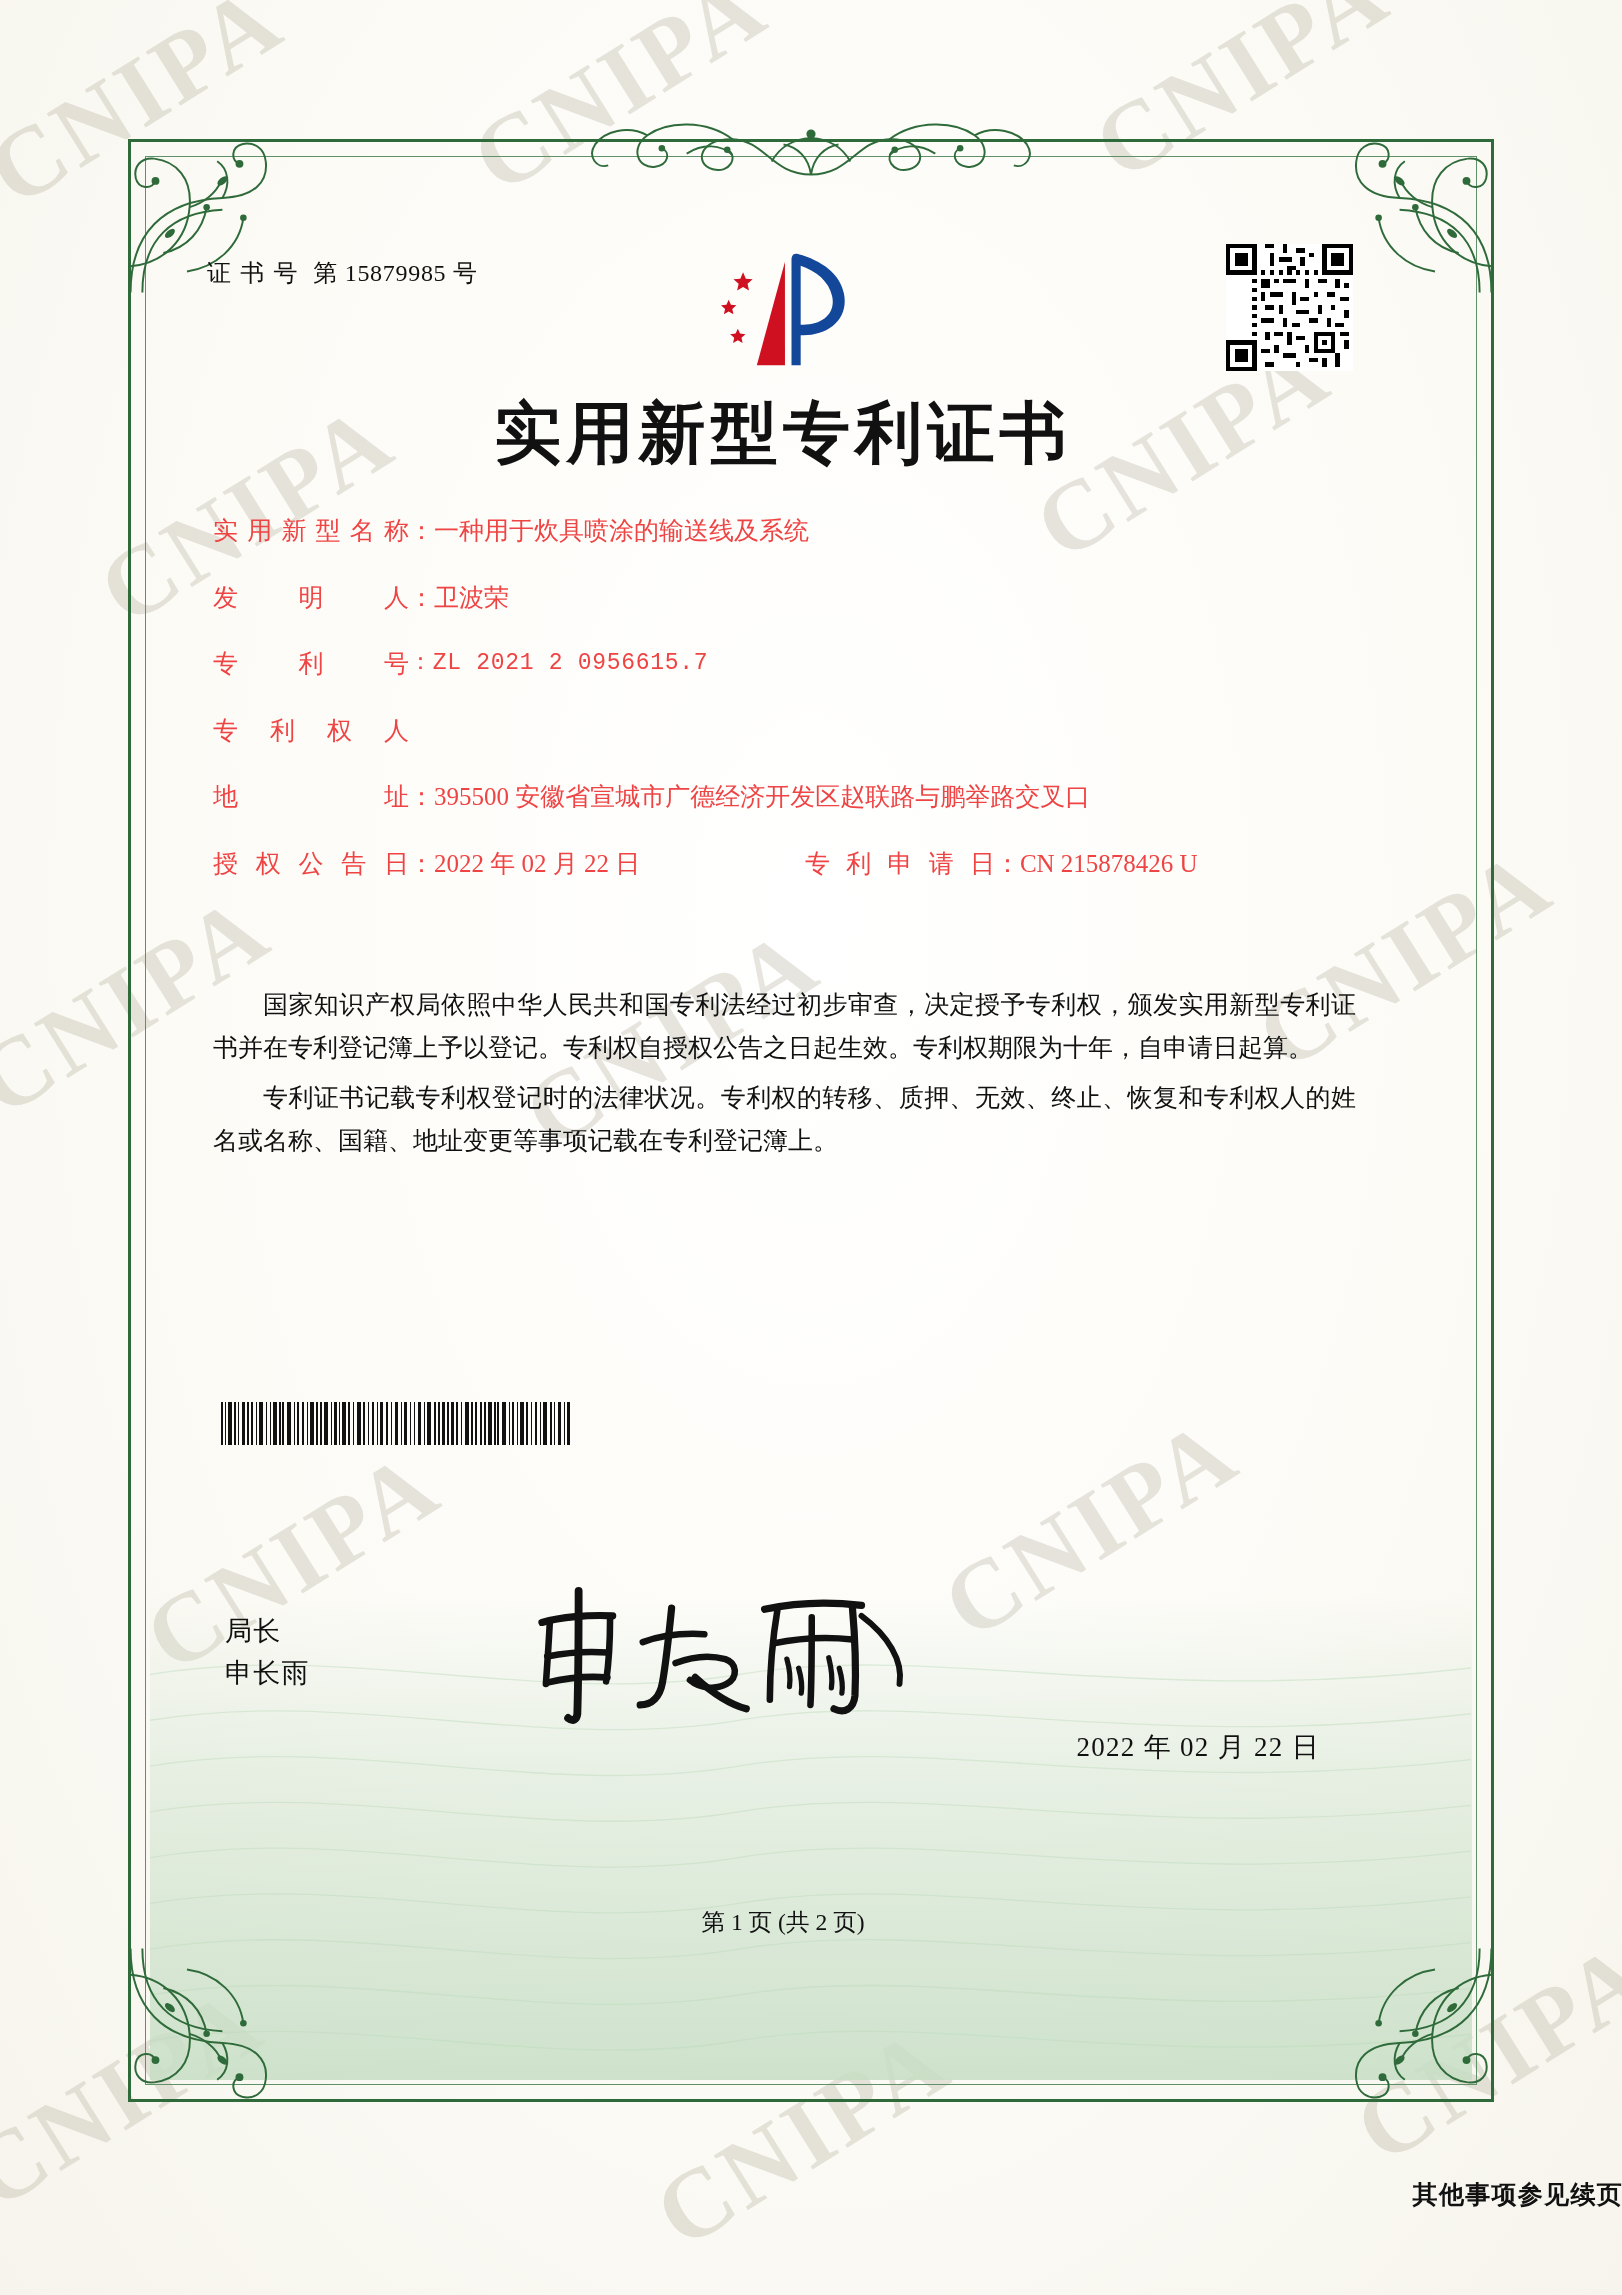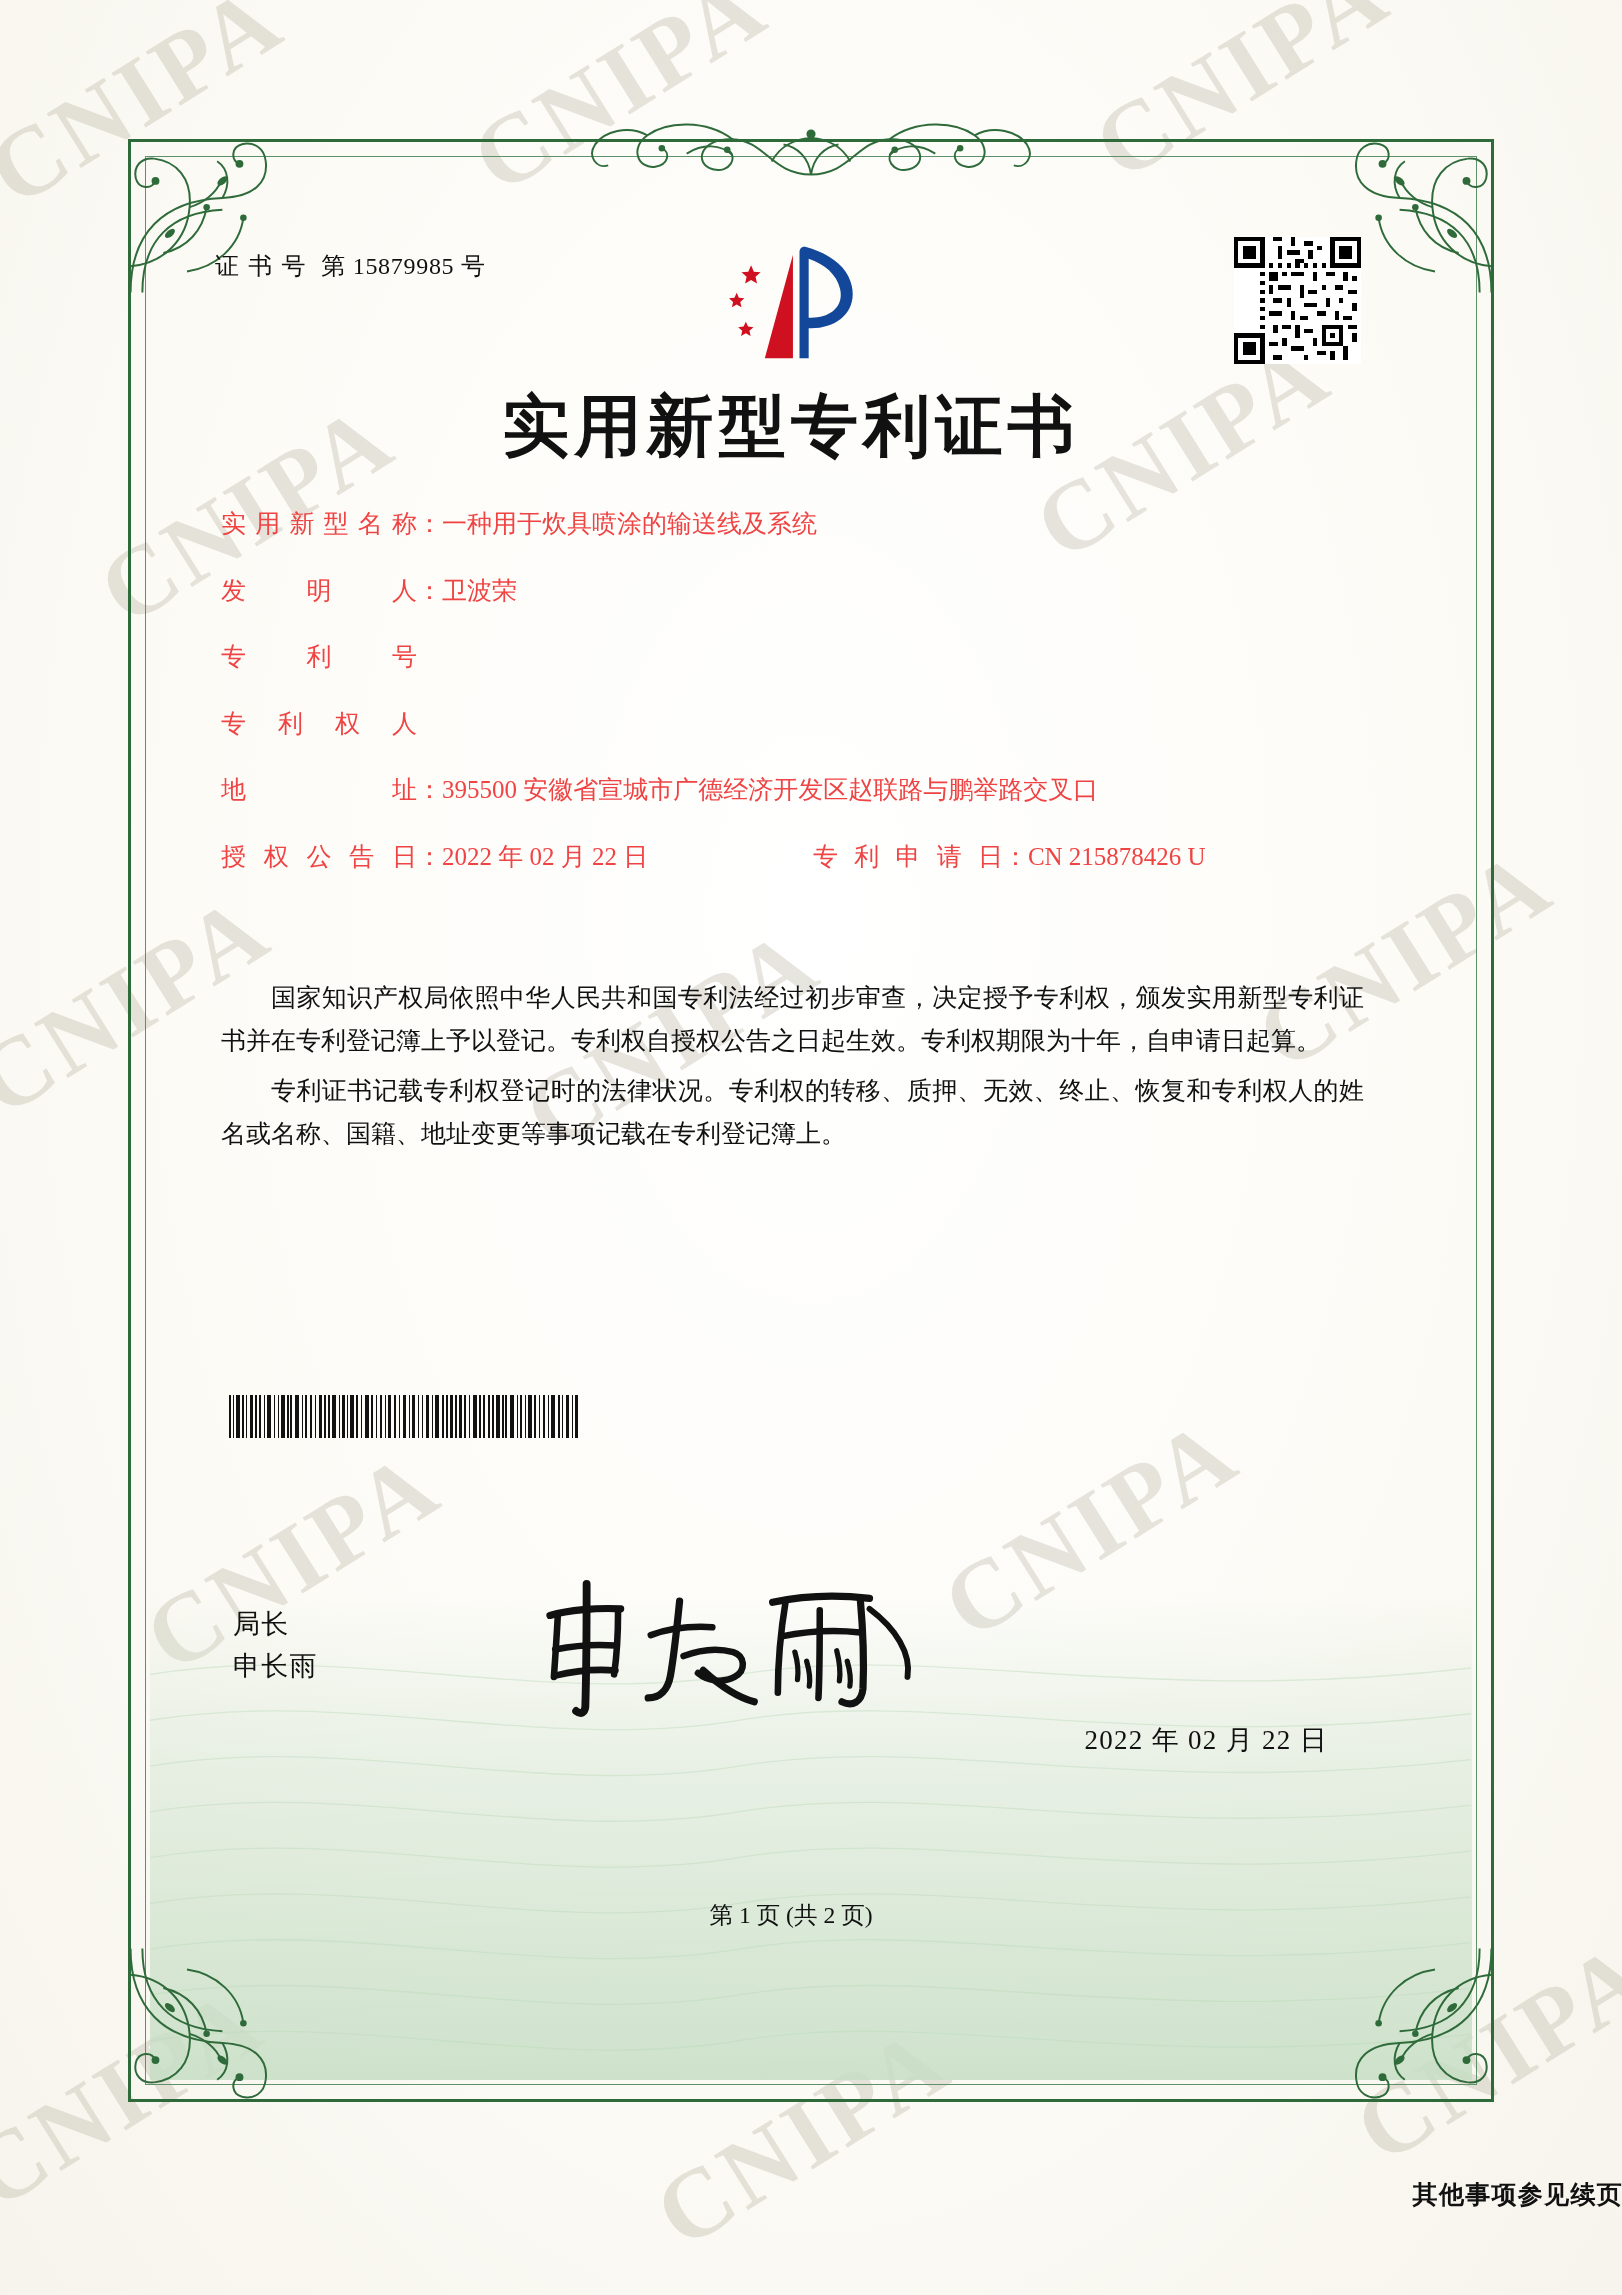--- a/index.html
+++ b/index.html
@@ -99,24 +99,23 @@
   .bottom-band .wave {
     position: absolute;
     left: 0; right: 0; bottom: 0; height: 100%;
     opacity: .55;
   }
 
   
   .content {
     position: absolute;
     left: 128px;
-    top: 132px;
+    top: 139px;
     width: 1310px;
     height: 1963px;
-    margin-left: 8px;
   }
 
   .cert-no {
     position: absolute;
     left: 79px;
     top: 118px;
     font-size: 24px;
     letter-spacing: 0.7px;
     color: #111;
   }
@@ -566,20 +565,21 @@
         <div class="field-value"><span style="margin-left:-3.9px">：</span><span>一种用于炊具喷涂的输送线及系统</span></div>
       </div>
 
       <div class="field-row">
         <div class="field-label"><span>发明人</span></div>
         <div class="field-value"><span style="margin-left:-3.9px">：</span><span>卫波荣</span></div>
       </div>
 
       <div class="field-row">
         <div class="field-label"><span>专利号</span></div>
+        <div class="field-value mono"><span style="margin-left:-3.9px; font-family:'Liberation Serif',serif;">：</span><span>ZL 2021 2 0956615.7</span></div>
       </div>
 
 
       <div class="field-row">
         <div class="field-label"><span>专利权人</span></div>
       </div>
 
       <div class="field-row">
         <div class="field-label"><span>地址</span></div>
         <div class="field-value"><span style="margin-left:-3.9px">：</span><span>395500 安徽省宣城市广德经济开发区赵联路与鹏举路交叉口</span></div>

